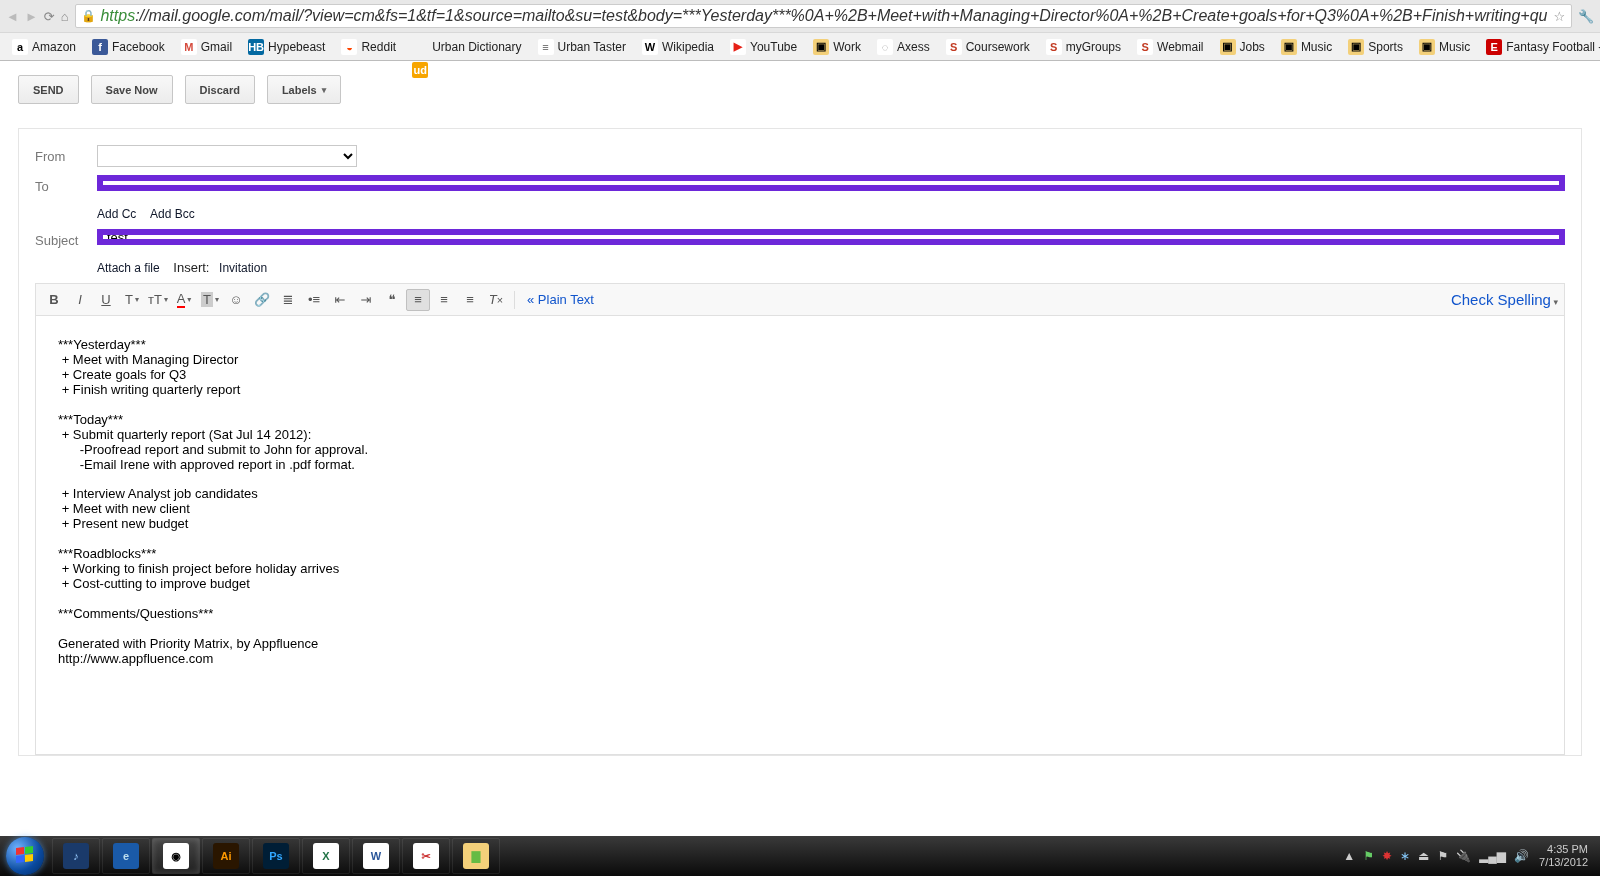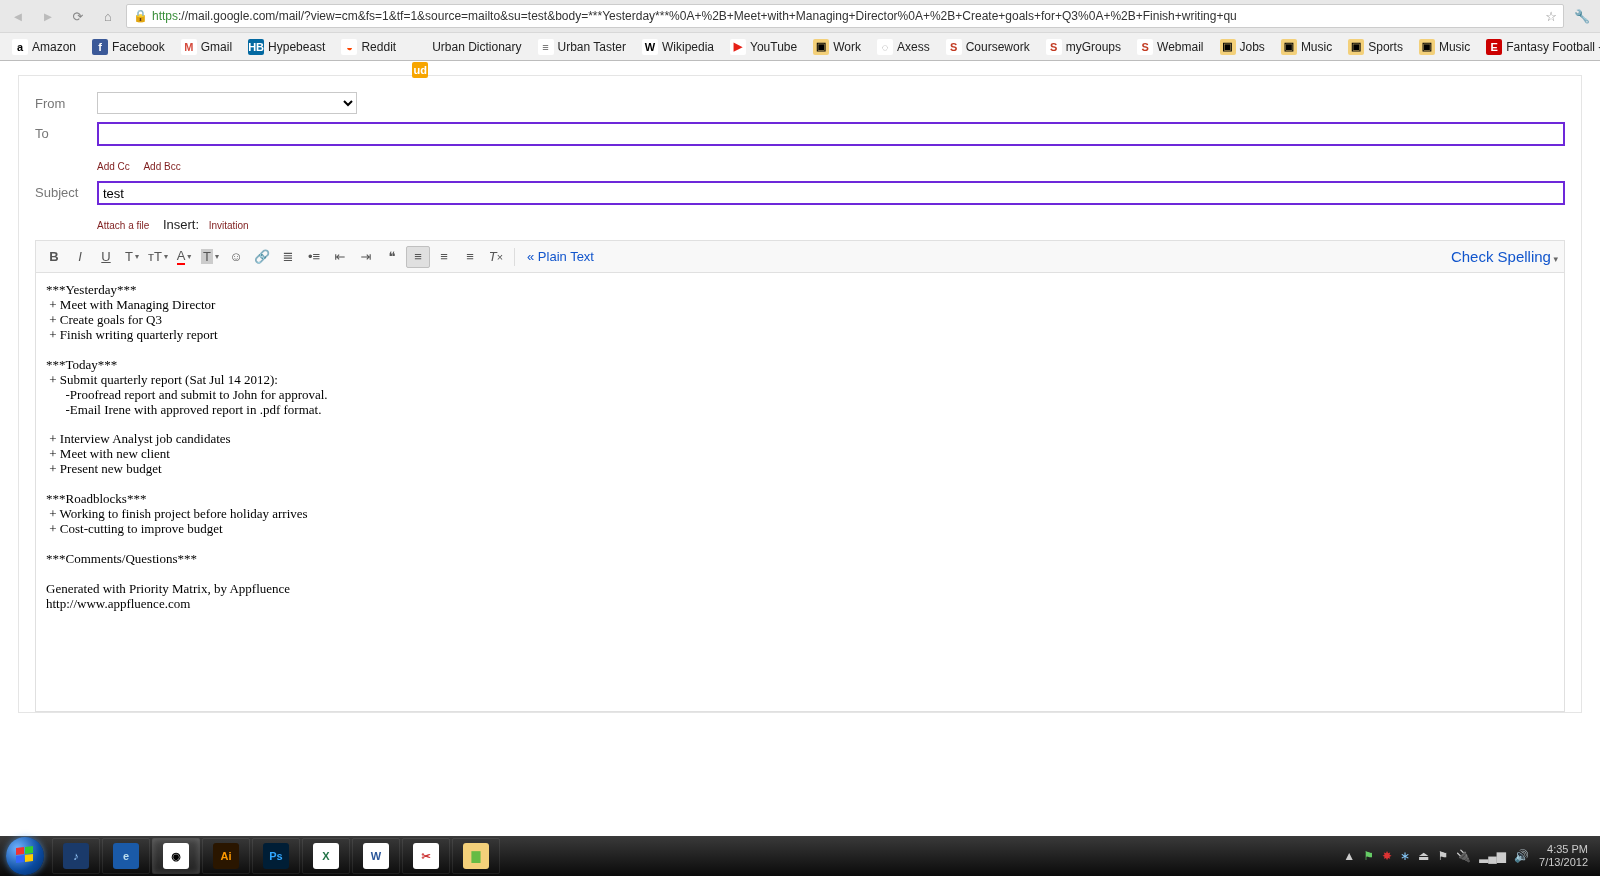--- a/index.html
+++ b/index.html
@@ -4,51 +4,51 @@
 <style>
   * { box-sizing: border-box; margin: 0; padding: 0; }
   html, body { width: 1600px; height: 876px; font-family: Arial, sans-serif; font-size: 13px; overflow: hidden; background: #fff; }
   
   .browser-chrome { background: #e8e8e8; border-bottom: 1px solid #bcbcbc; }
   .nav-row { display: flex; align-items: center; height: 32px; padding: 0 6px; gap: 6px; }
   .nav-btn { width: 24px; height: 24px; display: flex; align-items: center; justify-content: center; color: #888; cursor: pointer; }
   .nav-btn.disabled { color: #bbb; }
   .url-bar { flex: 1; display: flex; align-items: center; background: #fff; border: 1px solid #ccc; height: 24px; padding: 0 6px; border-radius: 2px; }
   .lock { color: #3a8e3a; font-size: 12px; margin-right: 4px; }
-  .url-text { flex: 1; white-space: nowrap; overflow: hidden; font-size: 12px; color: #333; }
+  .url-text { flex: 1; white-space: nowrap; overflow: hidden; font-size: 16px; color: #333; font-style: italic; }
   .url-text .https { color: #3a8e3a; }
   .star { color: #888; margin-left: 6px; }
   .wrench { width: 24px; height: 24px; display:flex; align-items:center; justify-content:center; color:#555; }
   .bm-row { display: flex; align-items: center; height: 28px; padding: 0 6px; gap: 4px; background:#f1f1f1; border-top:1px solid #d8d8d8; }
   .bm { display: flex; align-items: center; gap: 4px; padding: 2px 6px; font-size: 12px; color: #222; cursor:pointer; white-space: nowrap; }
   .bm .ficon { width:16px; height:16px; display:inline-flex; align-items:center; justify-content:center; font-size:11px; font-weight:bold; border-radius:2px;}
   
   .compose-wrap { padding: 14px 18px; }
   .action-bar { display:flex; gap:12px; margin-bottom:24px;}
   .gbtn { background: linear-gradient(#f8f8f8,#ececec); border:1px solid #c6c6c6; color:#444; font-weight:bold; font-size:11px; padding:0 14px; height:29px; display:flex; align-items:center; border-radius:2px; cursor:pointer;}
   .gbtn.labels::after { content:"▾"; font-size:9px; margin-left:5px; color:#666;}
   .compose-card { border:1px solid #e5e5e5; padding: 16px 16px 0 16px;}
   .field-row { display:flex; align-items:flex-start; margin-bottom:8px;}
   .field-label { width:62px; color:#777; font-size:13px; padding-top:4px;}
   .field-body { flex:1; }
   .from-select { width: 260px; height:22px; border:1px solid #c9c9c9; background:#fff;}
-  .tinput { width:100%; height:24px; border:2px solid #6d28d9; padding:0 4px; font-size:13px;}
+  .tinput { width:100%; height:16px; border:6px solid #6d28d9; padding:0 4px; font-size:13px;}
   .links-row { padding: 4px 0 0 62px; }
-  .link { color:#7f1d1d; font-size:10px; cursor:pointer; margin-right:10px;}
+  .link { color:#0f172a; font-size:12px; cursor:pointer; margin-right:10px;}
   .plain { color:#222; font-size:13px; margin-right:6px;}
   
   .fmt-bar { border:1px solid #e0e0e0; border-bottom:none; margin-top:8px; height:32px; display:flex; align-items:center; padding:0 6px; background:#f8f8f8; gap:2px;}
   .fmt { width:24px; height:22px; display:flex; align-items:center; justify-content:center; color:#555; font-size:13px; cursor:pointer; border-radius:2px;}
   .fmt.active { background:#e0e0e0; border:1px solid #c0c0c0;}
   .fmt.dd::after { content:"▾"; font-size:8px; margin-left:2px; color:#666;}
   .sep { width:1px; height:18px; background:#ddd; margin:0 4px;}
   .plain-link { color:#1155cc; font-size:13px; margin-left:6px; cursor:pointer;}
   .spell { margin-left:auto; color:#1155cc; font-size:15px; cursor:pointer;}
   .spell::after { content:" ▾"; font-size:9px; color:#666;}
-  .editor { border:1px solid #e0e0e0; height:440px; padding:10px; font-size:13px; line-height:1.15; white-space:pre-wrap; overflow:auto;font-family:Liberation Serif, serif;}
+  .editor { border:1px solid #e0e0e0; height:440px; padding:22px; font-size:13px; line-height:1.15; white-space:pre-wrap; overflow:auto;}
   
   .taskbar { position:absolute; bottom:0; left:0; right:0; height:40px; background:linear-gradient(#3a3a3a,#0a0a0a); display:flex; align-items:center; padding:0 6px; color:#ccc;}
   .tb-btn { width:48px; height:36px; margin-right:2px; border:1px solid rgba(255,255,255,0.08); border-radius:2px; display:flex; align-items:center; justify-content:center;}
   .tb-btn.running { background:rgba(255,255,255,0.08); box-shadow: inset 0 0 6px rgba(255,255,255,0.18);}
   .orb { width:38px; height:38px; border-radius:50%; background:radial-gradient(circle at 30% 30%, #6fb3ff, #0a4aa0 60%, #022a60); display:flex; align-items:center; justify-content:center; margin-right:8px; box-shadow:0 0 6px rgba(90,170,255,0.6);}
   .orb-flag { width:20px; height:20px; }
   .tray { margin-left:auto; display:flex; align-items:center; gap:10px; padding-right:6px;}
   .tray-icons { display:flex; gap:8px; font-size:12px; align-items:center;}
   .clock { text-align:right; font-size:11px; line-height:1.2; }
   .tb-square { width:26px; height:26px; border-radius:3px; display:flex; align-items:center; justify-content:center; font-size:11px; font-weight:bold;}
@@ -143,20 +143,26 @@
         <span>Music</span>
       </div>
       <div class="bm">
         <span class="ficon" style="background: rgb(204, 0, 0); color: rgb(255, 255, 255);">E</span>
         <span>Fantasy Football - E...</span>
       </div>
     </div>
 </div>
 
 <div class="compose-wrap">
+  <div class="action-bar">
+    <div class="gbtn">SEND</div>
+    <div class="gbtn">Save Now</div>
+    <div class="gbtn">Discard</div>
+    <div class="gbtn labels">Labels</div>
+  </div>
 
   <div class="compose-card">
     <div class="field-row">
       <div class="field-label">From</div>
       <div class="field-body"><select class="from-select"></select></div>
     </div>
     <div class="field-row">
       <div class="field-label">To</div>
       <div class="field-body"><input class="tinput" type="text" style=""></div>
     </div>

